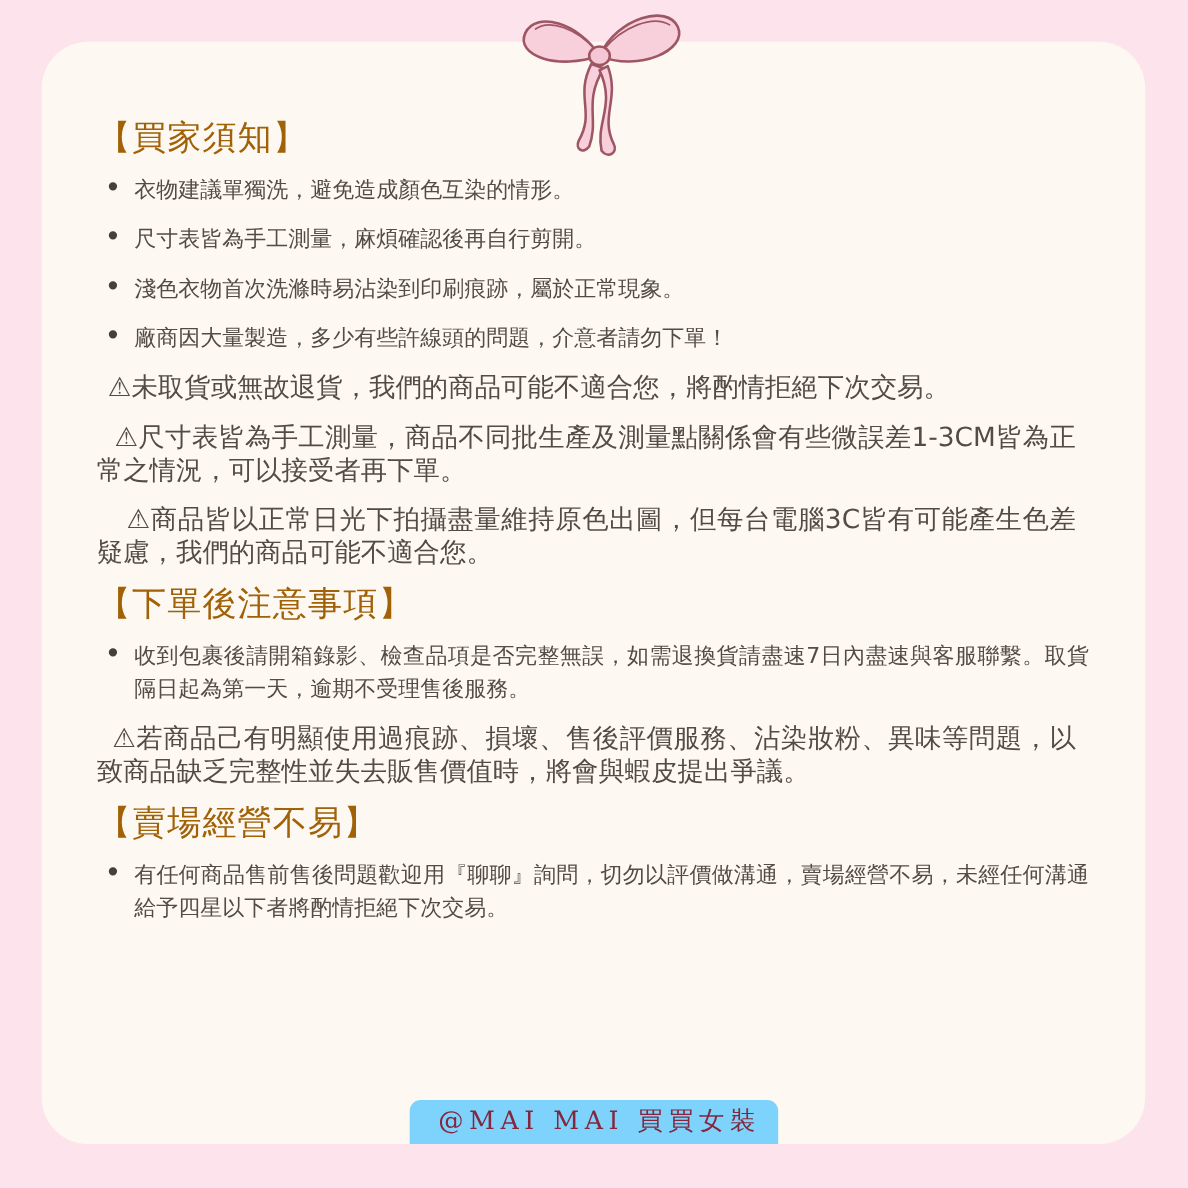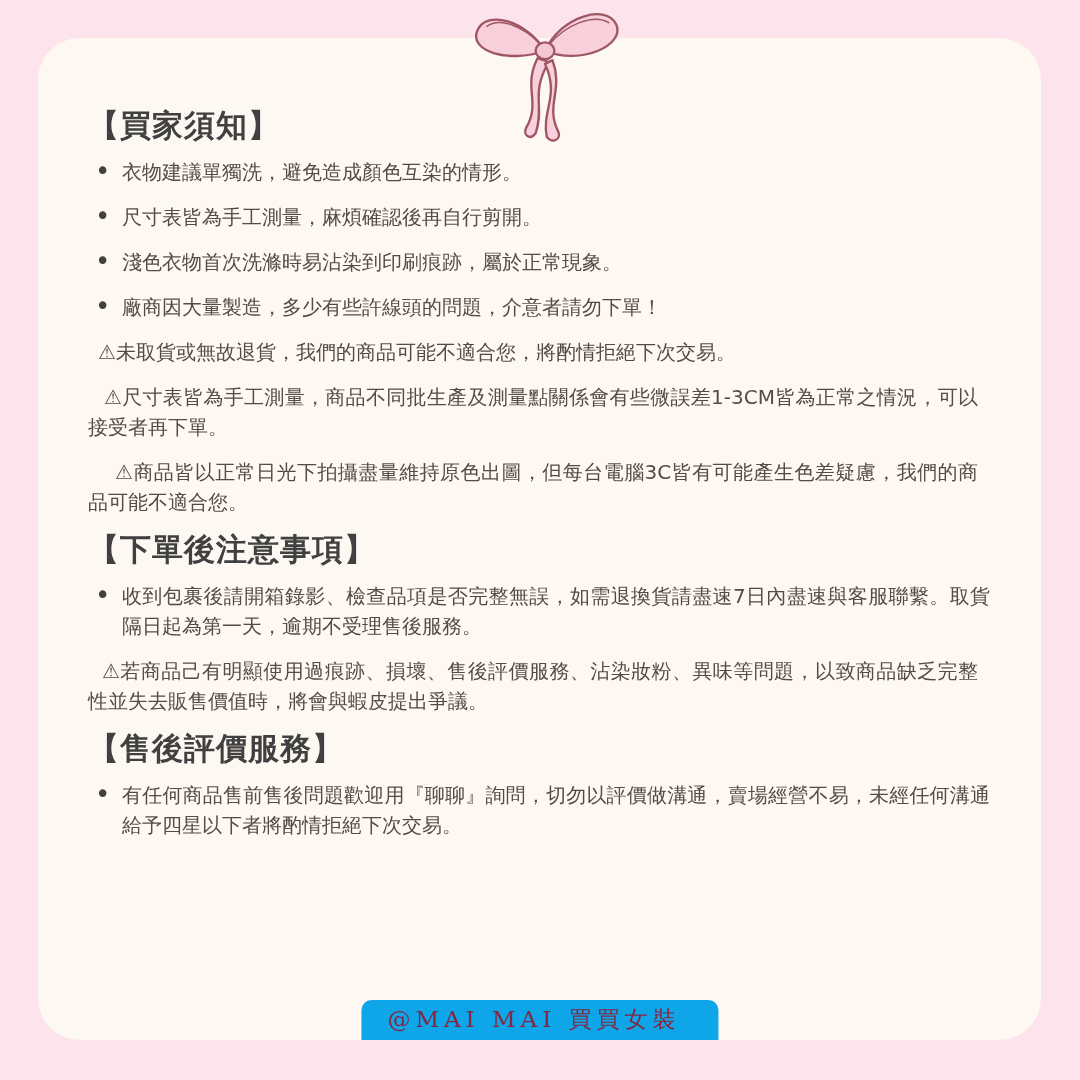--- a/index.html
+++ b/index.html
@@ -23,22 +23,22 @@
     width:190px;height:150px;
     z-index:3;
   }
   .content{
     position:absolute;
     left:88px;top:108px;right:90px;
     z-index:2;
   }
   .heading{
     font-size:31px;
-    font-weight:bold;
-    color:#404040;
+    font-weight:normal;
+    color:#a16207;
     line-height:34px;
     letter-spacing:1px;
     margin:0 0 15px 0;
   }
   .heading.spaced{}
   ul.notes{
     list-style:none;
     margin:0;padding:0;
   }
   ul.notes li{
@@ -50,41 +50,41 @@
     text-align:justify;
   }
   ul.notes li::before{
     content:"\2022";
     position:absolute;
     left:7px;top:-1px;
     font-size:26px;
     color:#45403A;
   }
   .warn{
-    font-size:20px;
+    font-size:24px;
     line-height:30px;
     margin:0 12px 15px 0;
     text-align:justify;
   }
   .indent-1{text-indent:10px;}
   .indent-2{text-indent:16px;}
   .indent-3{text-indent:27px;}
   .indent-4{text-indent:14px;}
   .badge{
     position:absolute;
     left:50%;bottom:40px;
     transform:translateX(-50%);
     z-index:4;
-    background:#0ea5e9;
+    background:#7dd3fc;
     color:#84273E;
     font-family:"DejaVu Serif","Liberation Serif",serif;
     font-size:23px;
     letter-spacing:5px;
     line-height:23px;
-    padding:8px 38px 9px 26px;
+    padding:8px 16px 9px 26px;
     border-radius:10px 10px 0 0;
     white-space:nowrap;
   }
 </style>
 </head>
 <body>
 
 <div class="card"></div>
 
 <svg class="bow" viewBox="0 0 200 160" fill="none" stroke="#9E5664" stroke-width="2.5" stroke-linecap="round" stroke-linejoin="round">
@@ -114,21 +114,21 @@
   <p class="warn indent-1">⚠未取貨或無故退貨，我們的商品可能不適合您，將酌情拒絕下次交易。</p>
   <p class="warn indent-2">⚠尺寸表皆為手工測量，商品不同批生產及測量點關係會有些微誤差1-3CM皆為正常之情況，可以接受者再下單。</p>
   <p class="warn indent-3">⚠商品皆以正常日光下拍攝盡量維持原色出圖，但每台電腦3C皆有可能產生色差疑慮，我們的商品可能不適合您。</p>
 
   <h2 class="heading spaced">【下單後注意事項】</h2>
   <ul class="notes">
     <li>收到包裹後請開箱錄影、檢查品項是否完整無誤，如需退換貨請盡速7日內盡速與客服聯繫。取貨隔日起為第一天，逾期不受理售後服務。</li>
   </ul>
   <p class="warn indent-4">⚠若商品己有明顯使用過痕跡、損壞、售後評價服務、沾染妝粉、異味等問題，以致商品缺乏完整性並失去販售價值時，將會與蝦皮提出爭議。</p>
 
-  <h2 class="heading spaced">【售後評價服務】</h2>
+  <h2 class="heading spaced">【賣場經營不易】</h2>
   <ul class="notes">
     <li>有任何商品售前售後問題歡迎用『聊聊』詢問，切勿以評價做溝通，賣場經營不易，未經任何溝通給予四星以下者將酌情拒絕下次交易。</li>
   </ul>
 
 </div>
 
 <div class="badge">
   <span>@MAI MAI 買買女裝</span>
 </div>
 

